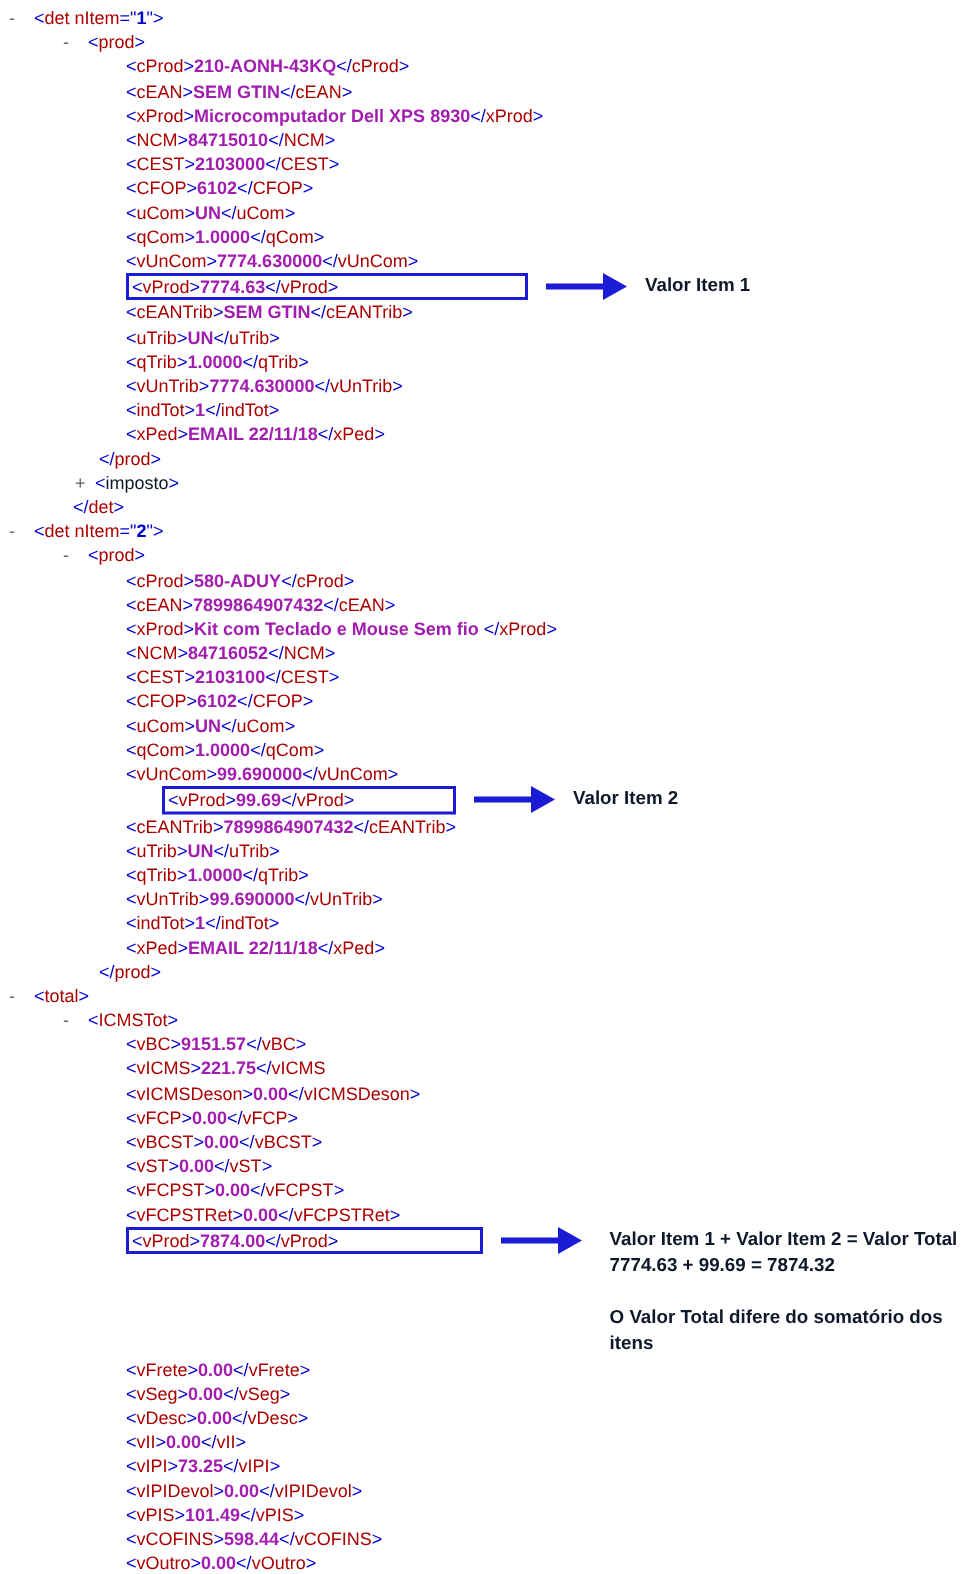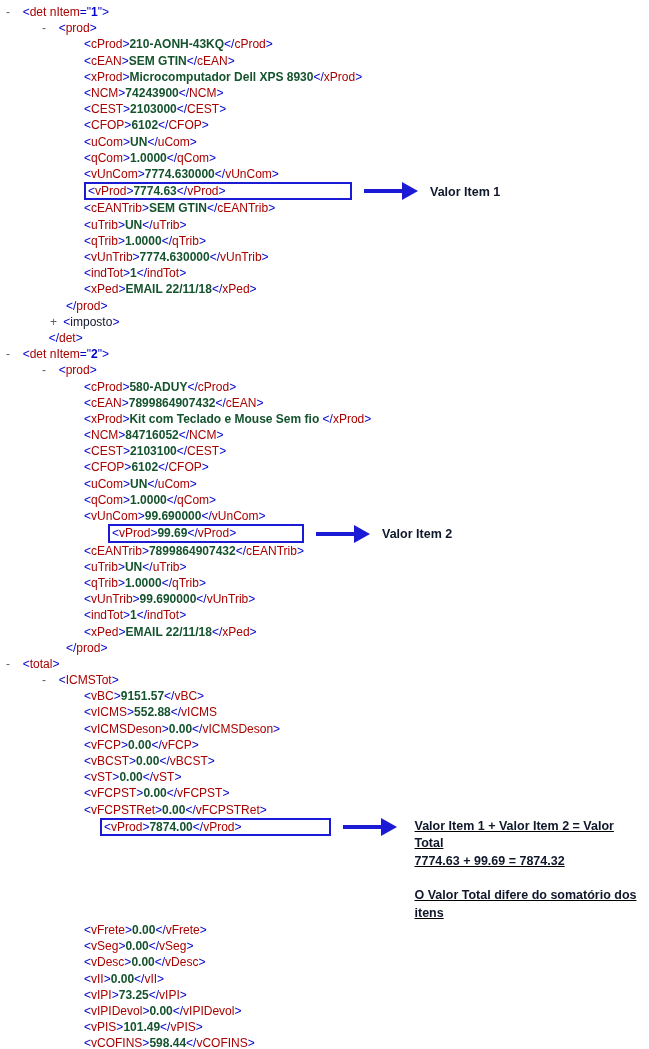--- a/index.html
+++ b/index.html
@@ -10,28 +10,28 @@
     padding: 4px 6px;
     color: #000;
     white-space: nowrap;
   }
   .line { line-height: 1.35; }
   .toggle { color: #606060; display:inline-block; width:10px; }
   .tag   { color: #aa0000; }
   .attr  { color: #aa0000; }
   .attrv { color: #0000cc; font-weight: bold; }
   .punct { color: #0000cc; }
-  .val   { color: #14532d; font-weight: bold; }
+  .val   { color: #a21caf; font-weight: bold; }
   .i0 { margin-left: 0px; }
   .i1 { margin-left: 36px; }
   .i2 { margin-left: 44px; }
   .i3 { margin-left: 78px; }
   .i4 { margin-left: 60px; }
 
-  .with-ann { display:flex; align-items:flex-end; gap:12px; }
+  .with-ann { display:flex; align-items:flex-start; gap:12px; }
   .box {
     border: 2px solid #1b1bd6;
     padding: 0 2px;
     display: inline-block;
     line-height: 1.2;
   }
   .arrow {
     display:inline-flex; align-items:center;
     color:#1b1bd6;
   }
@@ -43,42 +43,42 @@
     border-top-width:2px; border-bottom-width:2px;
     height:4px; border:none; background:#1b1bd6;
   }
   .arrow-head {
     width:0; height:0;
     border-top:9px solid transparent;
     border-bottom:9px solid transparent;
     border-left:16px solid #1b1bd6;
   }
   .ann { color:#0f172a; font-weight:bold; font-size:12.5px; }
-  .ann-block { margin-left: 6px; line-height:1.4; max-width:310px; white-space:normal;text-decoration:underline;}
+  .ann-block { margin-left: 6px; line-height:1.4; max-width:310px; white-space:normal;}
   .w260 { width:260px; display:inline-block; }
   .w188 { width:188px; display:inline-block;margin-left:24px; }
-  .w230 { width:248px; display:inline-block;margin-left:16px; }
+  .w230 { width:248px; display:inline-block; }
   .plus { color: #0f172a;}
 </style>
 </head>
 <body>
 
 <div class="line i0">
   <span class="toggle">-</span>&nbsp;
   <span class="punct">&lt;</span><span class="tag">det </span><span class="attr">nItem</span><span class="punct">="</span><span class="attrv">1</span><span class="punct">"&gt;</span>
 </div>
 <div class="line i1">
   <span class="toggle">-</span>&nbsp;
   <span class="punct">&lt;</span><span class="tag">prod</span><span class="punct">&gt;</span>
 </div>
 
 <div class="line i3"><span class="punct">&lt;</span><span class="tag">cProd</span><span class="punct">&gt;</span><span class="val">210-AONH-43KQ</span><span class="punct">&lt;/</span><span class="tag">cProd</span><span class="punct">&gt;</span></div>
 <div class="line i3"><span class="punct">&lt;</span><span class="tag">cEAN</span><span class="punct">&gt;</span><span class="val">SEM GTIN</span><span class="punct">&lt;/</span><span class="tag">cEAN</span><span class="punct">&gt;</span></div>
 <div class="line i3"><span class="punct">&lt;</span><span class="tag">xProd</span><span class="punct">&gt;</span><span class="val">Microcomputador Dell XPS 8930</span><span class="punct">&lt;/</span><span class="tag">xProd</span><span class="punct">&gt;</span></div>
-<div class="line i3"><span class="punct">&lt;</span><span class="tag">NCM</span><span class="punct">&gt;</span><span class="val">74243900</span><span class="punct">&lt;/</span><span class="tag">NCM</span><span class="punct">&gt;</span></div>
+<div class="line i3"><span class="punct">&lt;</span><span class="tag">NCM</span><span class="punct">&gt;</span><span class="val">84715010</span><span class="punct">&lt;/</span><span class="tag">NCM</span><span class="punct">&gt;</span></div>
 <div class="line i3"><span class="punct">&lt;</span><span class="tag">CEST</span><span class="punct">&gt;</span><span class="val">2103000</span><span class="punct">&lt;/</span><span class="tag">CEST</span><span class="punct">&gt;</span></div>
 <div class="line i3"><span class="punct">&lt;</span><span class="tag">CFOP</span><span class="punct">&gt;</span><span class="val">6102</span><span class="punct">&lt;/</span><span class="tag">CFOP</span><span class="punct">&gt;</span></div>
 <div class="line i3"><span class="punct">&lt;</span><span class="tag">uCom</span><span class="punct">&gt;</span><span class="val">UN</span><span class="punct">&lt;/</span><span class="tag">uCom</span><span class="punct">&gt;</span></div>
 <div class="line i3"><span class="punct">&lt;</span><span class="tag">qCom</span><span class="punct">&gt;</span><span class="val">1.0000</span><span class="punct">&lt;/</span><span class="tag">qCom</span><span class="punct">&gt;</span></div>
 <div class="line i3"><span class="punct">&lt;</span><span class="tag">vUnCom</span><span class="punct">&gt;</span><span class="val">7774.630000</span><span class="punct">&lt;/</span><span class="tag">vUnCom</span><span class="punct">&gt;</span></div>
 
 <div class="line i3 with-ann">
   <span class="box w260">
     <span class="punct">&lt;</span><span class="tag">vProd</span><span class="punct">&gt;</span><span class="val">7774.63</span><span class="punct">&lt;/</span><span class="tag">vProd</span><span class="punct">&gt;</span>
   </span>
@@ -142,21 +142,21 @@
 <div class="line i0">
   <span class="toggle">-</span>&nbsp;
   <span class="punct">&lt;</span><span class="tag">total</span><span class="punct">&gt;</span>
 </div>
 <div class="line i1">
   <span class="toggle">-</span>&nbsp;
   <span class="punct">&lt;</span><span class="tag">ICMSTot</span><span class="punct">&gt;</span>
 </div>
 
 <div class="line i3"><span class="punct">&lt;</span><span class="tag">vBC</span><span class="punct">&gt;</span><span class="val">9151.57</span><span class="punct">&lt;/</span><span class="tag">vBC</span><span class="punct">&gt;</span></div>
-<div class="line i3"><span class="punct">&lt;</span><span class="tag">vICMS</span><span class="punct">&gt;</span><span class="val">552.88</span><span class="punct">&lt;/</span><span class="tag">vICMS</span></div>
+<div class="line i3"><span class="punct">&lt;</span><span class="tag">vICMS</span><span class="punct">&gt;</span><span class="val">221.75</span><span class="punct">&lt;/</span><span class="tag">vICMS</span></div>
 <div class="line i3"><span class="punct">&lt;</span><span class="tag">vICMSDeson</span><span class="punct">&gt;</span><span class="val">0.00</span><span class="punct">&lt;/</span><span class="tag">vICMSDeson</span><span class="punct">&gt;</span></div>
 <div class="line i3"><span class="punct">&lt;</span><span class="tag">vFCP</span><span class="punct">&gt;</span><span class="val">0.00</span><span class="punct">&lt;/</span><span class="tag">vFCP</span><span class="punct">&gt;</span></div>
 <div class="line i3"><span class="punct">&lt;</span><span class="tag">vBCST</span><span class="punct">&gt;</span><span class="val">0.00</span><span class="punct">&lt;/</span><span class="tag">vBCST</span><span class="punct">&gt;</span></div>
 <div class="line i3"><span class="punct">&lt;</span><span class="tag">vST</span><span class="punct">&gt;</span><span class="val">0.00</span><span class="punct">&lt;/</span><span class="tag">vST</span><span class="punct">&gt;</span></div>
 <div class="line i3"><span class="punct">&lt;</span><span class="tag">vFCPST</span><span class="punct">&gt;</span><span class="val">0.00</span><span class="punct">&lt;/</span><span class="tag">vFCPST</span><span class="punct">&gt;</span></div>
 <div class="line i3"><span class="punct">&lt;</span><span class="tag">vFCPSTRet</span><span class="punct">&gt;</span><span class="val">0.00</span><span class="punct">&lt;/</span><span class="tag">vFCPSTRet</span><span class="punct">&gt;</span></div>
 
 <div class="line i3 with-ann" style="align-items:flex-start">
   <span class="box w230">
     <span class="punct">&lt;</span><span class="tag">vProd</span><span class="punct">&gt;</span><span class="val">7874.00</span><span class="punct">&lt;/</span><span class="tag">vProd</span><span class="punct">&gt;</span>

